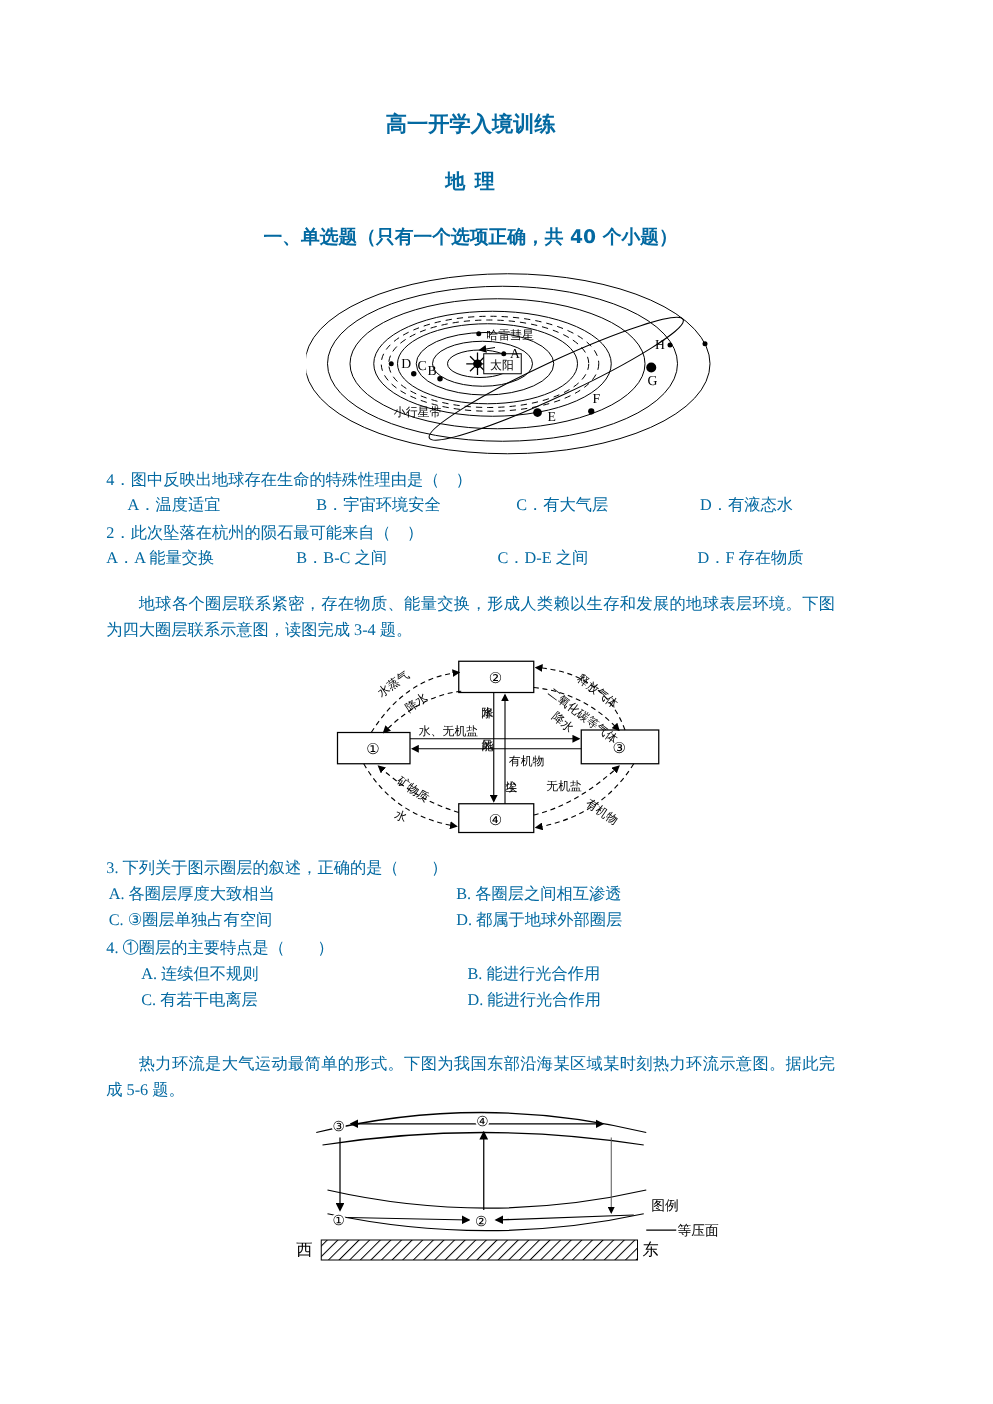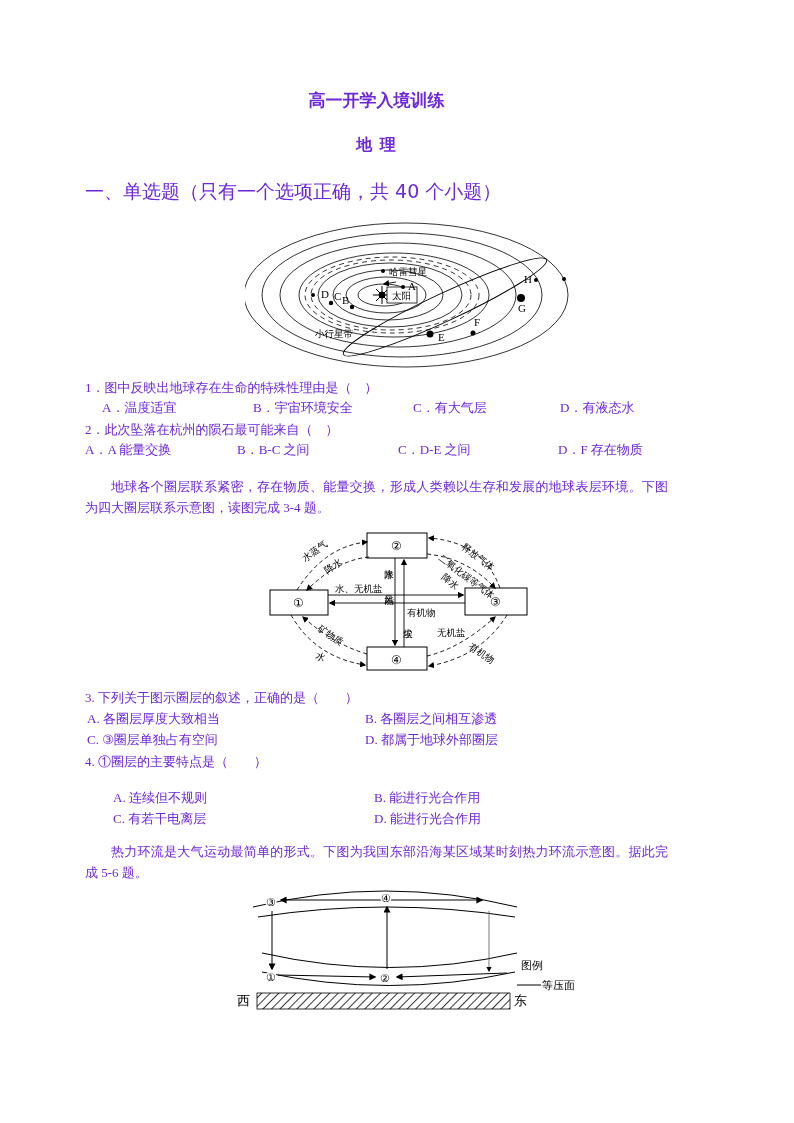--- a/index.html
+++ b/index.html
@@ -1,36 +1,36 @@
 <!DOCTYPE html>
 <html><head>
 <meta charset="utf-8">
 <style>
   html,body{margin:0;padding:0;background:#fff;}
   .page{
-    position:relative;width:752px;height:1123px;background:#fff;color:#6d28d9;
+    position:relative;width:752px;height:1123px;background:#fff;color:#0369a1;
     box-sizing:border-box;padding:90px 84px 30px 85px;overflow:hidden;
     font-family:"Liberation Serif","DejaVu Serif",serif;
   }
   .doc-title{font-family:"DejaVu Sans","Liberation Sans",sans-serif;font-weight:bold;
     font-size:17px;text-align:center;margin:0;line-height:1.2;}
   .subject-title{font-family:"DejaVu Sans","Liberation Sans",sans-serif;font-weight:bold;
     font-size:16px;text-align:center;margin:25px 0 17px;line-height:1.2;letter-spacing:1px;}
-  .section-heading{font-family:"DejaVu Sans","Liberation Sans",sans-serif;font-weight:normal;
-    font-size:19px;margin:25px 0 10px;line-height:1.2;}
+  .section-heading{font-family:"DejaVu Sans","Liberation Sans",sans-serif;font-weight:bold;
+    font-size:15px;margin:25px 0 10px;line-height:1.2;text-align:center;}
   .para{font-size:13px;line-height:21px;text-indent:2em;margin:6px 0 2px;text-align:justify;}
   .qblock{margin:0;}
   .qstem{font-size:13px;line-height:20px;margin:2px 0 0;}
   .optrow{display:flex;font-size:13px;line-height:20px;gap:40px;}
   .optrow.indent1{padding-left:17px;}
   .q1a{width:111px}.q1b{width:120px}.q1c{width:107px}
   .q2a{width:112px}.q2b{width:121px}.q2c{width:120px}
   .optgrid{display:grid;font-size:13px;line-height:21px;}
   .optgrid.g3{margin-left:2px;grid-template-columns:278px auto;}
-  .optgrid.g4{margin-left:28px;grid-template-columns:261px auto;margin-top:15px;}
+  .optgrid.g4{margin-left:28px;grid-template-columns:261px auto;}
   svg{display:block;}
   svg text{fill:#000;font-family:"Liberation Serif","DejaVu Serif",serif;}
   .dlabel{font-size:9.5px;}
   .plabel{font-size:11px;}
   .circ{font-size:11px;}
   .boxnum{font-size:12px;}
   .halo{stroke:#fff;stroke-width:3px;paint-order:stroke;}
   .vert{writing-mode:vertical-rl;text-orientation:upright;}
   .svg-solar{margin:2px 0 6px 160px;}
   .svg-spheres{margin:8px 0 10px 170px;}
@@ -97,21 +97,21 @@
       <text class="plabel" x="89" y="88">C</text>
       <text class="plabel" x="76" y="86">D</text>
       <text class="plabel" x="193" y="129">E</text>
       <text class="plabel" x="229" y="114">F</text>
       <text class="plabel" x="273" y="100">G</text>
       <text class="plabel" x="279" y="71">H</text>
     </g>
   </svg>
 
   <div class="qblock">
-    <p class="qstem">1．图中反映出地球存在生命的特殊性理由是（　）</p>
+    <p class="qstem">4．图中反映出地球存在生命的特殊性理由是（　）</p>
     <div class="optrow indent1">
       <span class="q1a">A．温度适宜</span>
       <span class="q1b">B．宇宙环境安全</span>
       <span class="q1c">C．有大气层</span>
       <span>D．有液态水</span>
     </div>
   </div>
   <div class="qblock">
     <p class="qstem">2．此次坠落在杭州的陨石最可能来自（　）</p>
     <div class="optrow">
@@ -179,21 +179,21 @@
   <div class="qblock">
     <p class="qstem">4. ①圈层的主要特点是（　　）</p>
     <div class="optgrid g4">
       <span>A. 连续但不规则</span>
       <span>B. 能进行光合作用</span>
       <span>C. 有若干电离层</span>
       <span>D. 能进行光合作用</span>
     </div>
   </div>
 
-  <p class="para" style="margin-top:12px;">热力环流是大气运动最简单的形式。下图为我国东部沿海某区域某时刻热力环流示意图。据此完成 5-6 题。</p>
+  <p class="para" style="margin-top:30px;">热力环流是大气运动最简单的形式。下图为我国东部沿海某区域某时刻热力环流示意图。据此完成 5-6 题。</p>
 
   <svg class="svg-thermal" width="380" height="145" viewBox="0 0 380 145">
     <defs>
       <pattern id="hatch" width="6" height="6" patternUnits="userSpaceOnUse" patternTransform="rotate(45)">
         <line x1="0" y1="0" x2="0" y2="6" stroke="#000" stroke-width="1.6"></line>
       </pattern>
     </defs>
     <g fill="none" stroke="#000" stroke-width="1">
       <path d="M28,22 Q160,-10 292,22"></path>
       <path d="M33,32 Q162,12 290,32"></path>

